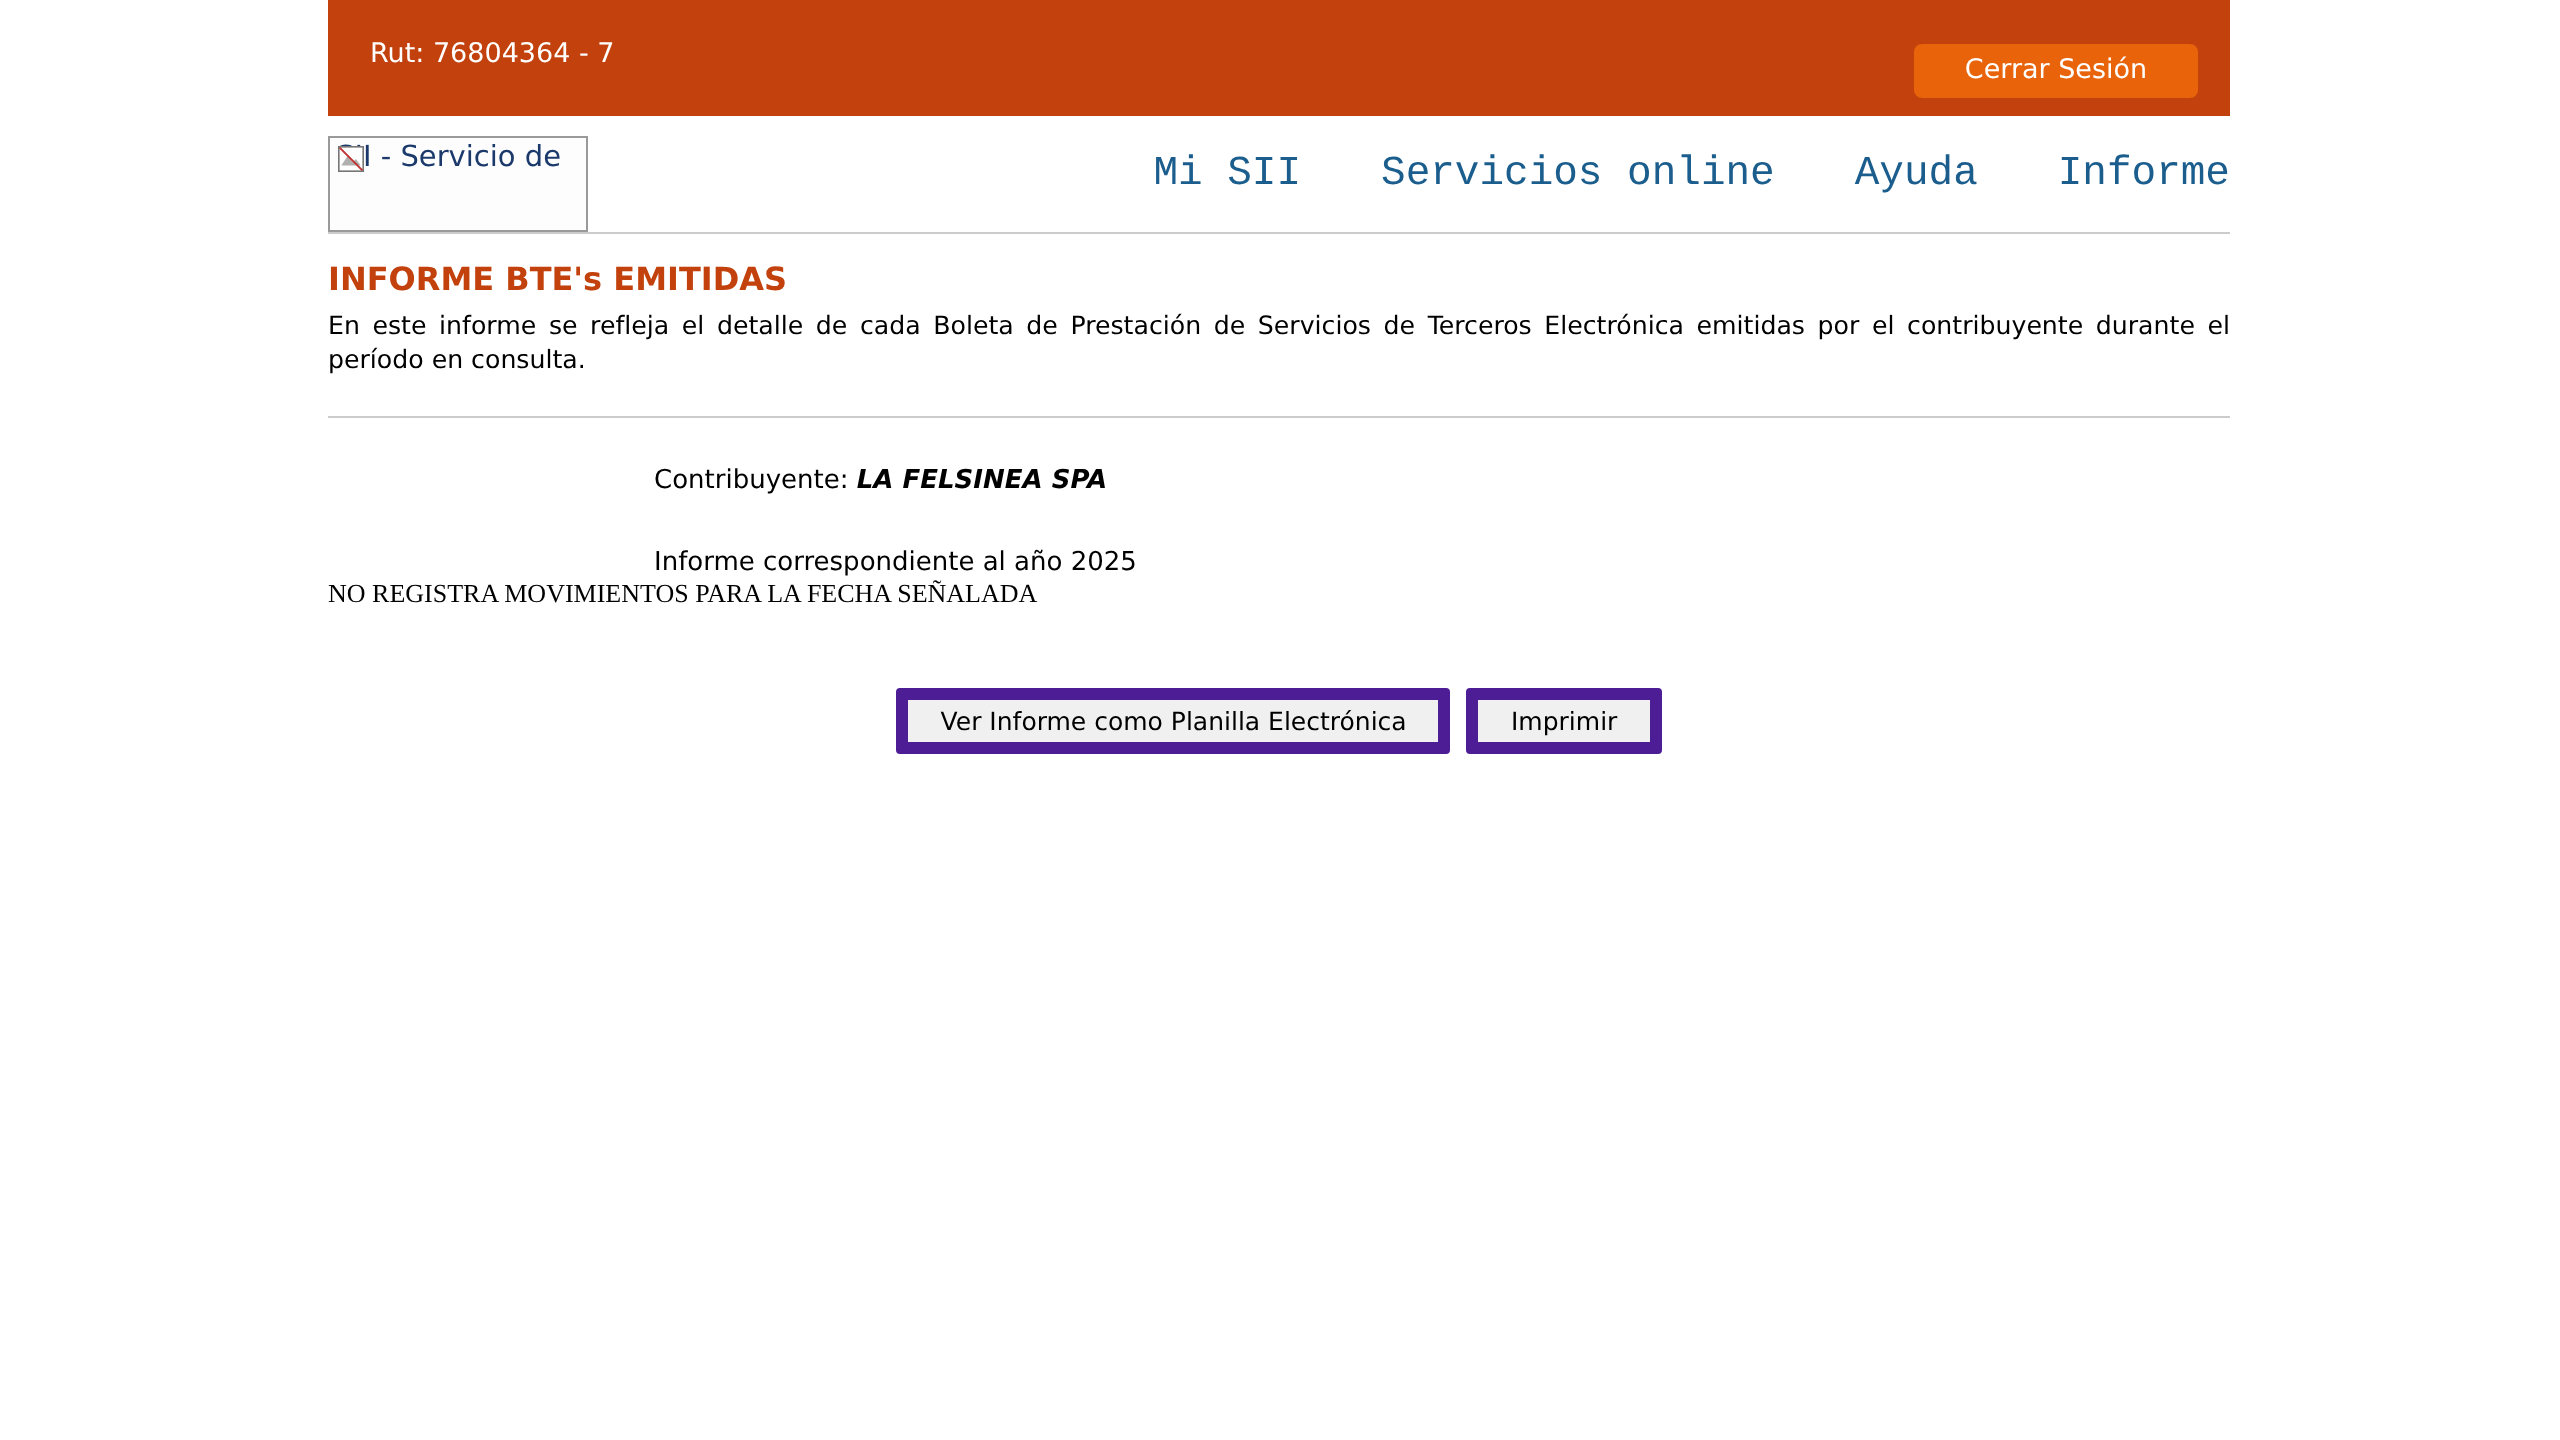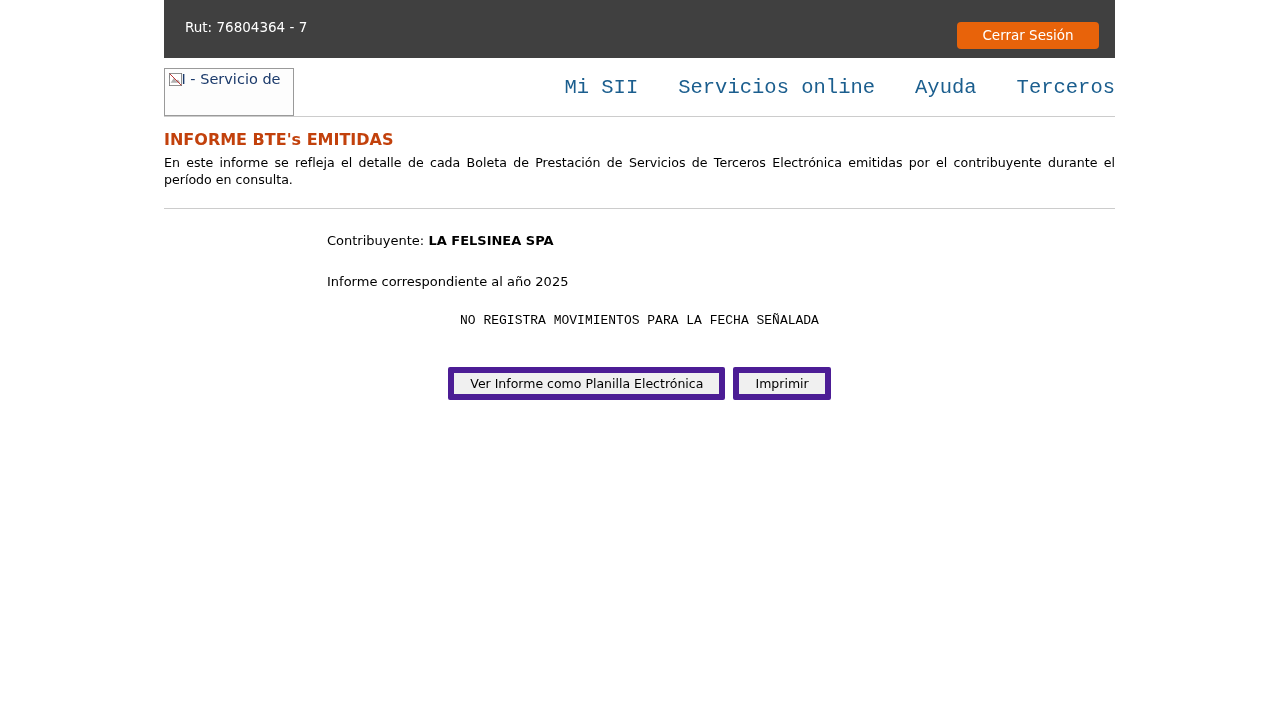--- a/index.html
+++ b/index.html
@@ -22,21 +22,21 @@
   }
   .content-frame {
     position: absolute;
     left: 164px;
     top: 0;
     width: 951px;
   }
 
   
   .topbar {
-    background: #404040;
+    background: #c2410c;
     height: 58px;
     position: relative;
   }
   .topbar-rut {
     position: absolute;
     left: 21px;
     top: 19px;
     color: #ffffff;
     font-size: 13.5px;
     font-family: "DejaVu Sans", sans-serif;
@@ -139,35 +139,33 @@
     margin-left: 163px;
     margin-top: 22px;
   }
   .info-row {
     font-size: 13px;
     line-height: 19px;
     font-family: "DejaVu Sans", sans-serif;
     white-space: nowrap;
   }
   .info-label { color: #000000; }
-  .info-value { font-weight: bold; }
+  .info-value { font-weight: bold; font-style: italic; }
   .rut-label-cell {
     display: inline-block;
     width: 99px;
   }
   .period-line {
     margin-top: 24px;
     font-size: 13px;
     font-family: "DejaVu Sans", sans-serif;
   }
   .no-data {
-    margin-top: 24px;
-    text-align: center;
-    font-size: 13px;
-    font-family: Liberation Mono, monospace;
+    font-size: 13px;
+    font-family: Liberation Serif, serif;
     width: 951px;
   }
   .btn-row {
     margin-top: 23px;
     text-align: center;
     width: 951px;
   }
   .form-btn {
     font-family: "DejaVu Sans", sans-serif;
     font-size: 12.5px;
@@ -197,21 +195,21 @@
           <rect x="0.5" y="0.5" width="15" height="15" fill="#ffffff" stroke="#777777"></rect>
           <path d="M2 12 L6 6 L9 10 L11 8 L14 12 Z" fill="#b0b0b0"></path>
           <path d="M1 1 L15 15" stroke="#c03030" stroke-width="1.2"></path>
         </svg>
         <span class="logo-alt">SII - Servicio de</span>
       </div>
       <div class="nav-links">
         <a class="nav-link" href="#">Mi SII</a>
         <a class="nav-link" href="#">Servicios online</a>
         <a class="nav-link" href="#">Ayuda</a>
-        <a class="nav-link" href="#">Terceros</a>
+        <a class="nav-link" href="#">Informe</a>
       </div>
     </div>
 
     <h1 class="report-title">INFORME BTE's EMITIDAS</h1>
     <p class="report-desc">En este informe se refleja el detalle de cada Boleta de Prestación de Servicios de Terceros Electrónica emitidas por el contribuyente durante el período en consulta.</p>
     <hr class="divider">
 
     <div class="info-block">
       <div class="info-row">
         <span class="info-label">Contribuyente:</span>

